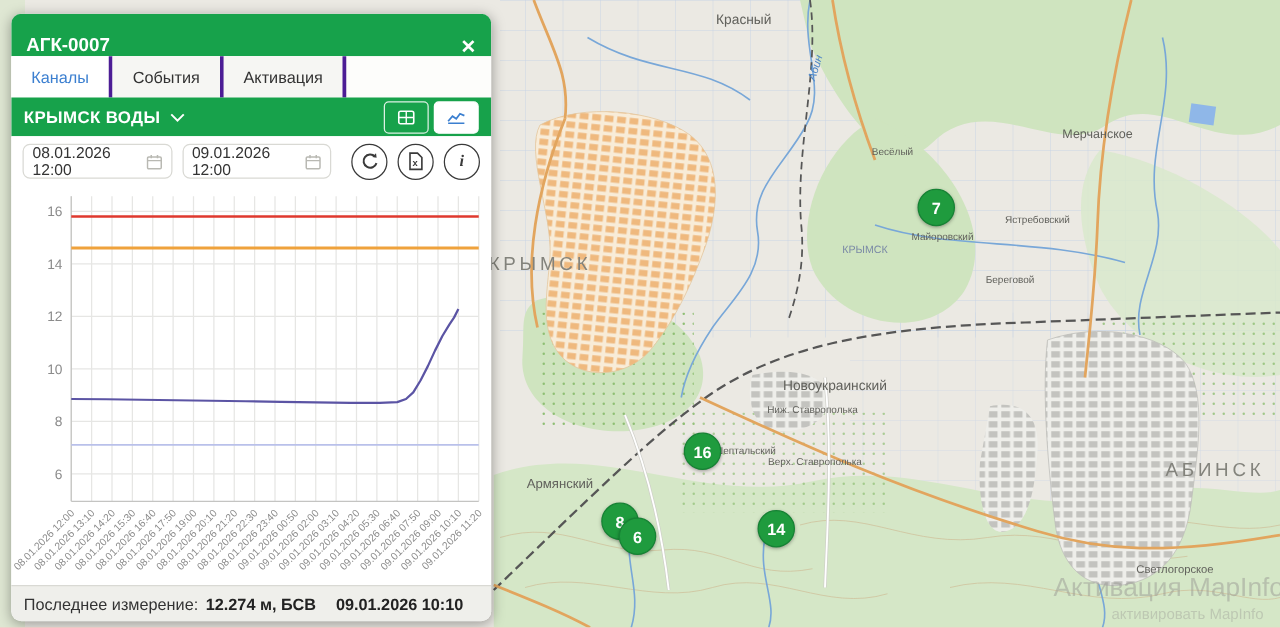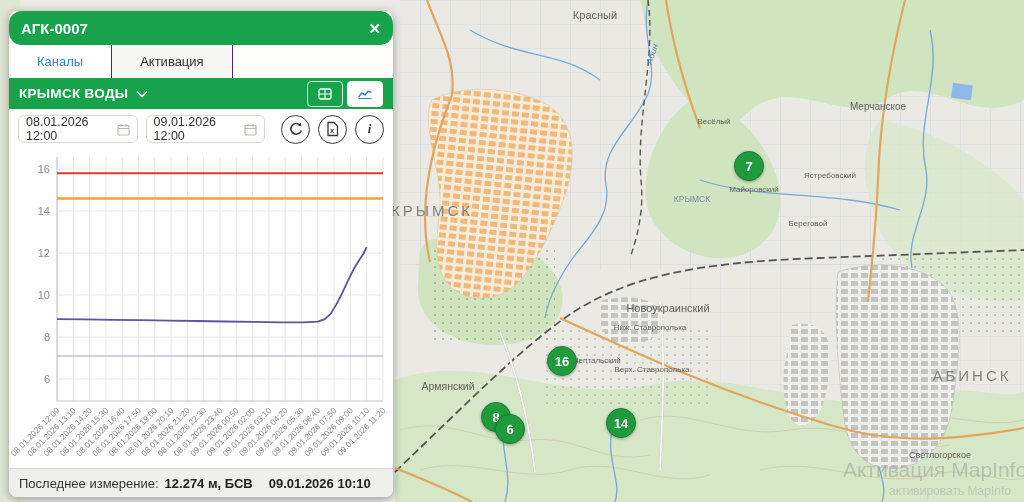--- a/index.html
+++ b/index.html
@@ -16,30 +16,30 @@
     box-shadow:0 1px 3px rgba(0,0,0,.35);cursor:pointer;
   }
 
   
   #panel{
     position:absolute;left:9px;top:11px;width:384px;height:486px;
     background:#fff;border-radius:8px;box-shadow:0 2px 10px rgba(0,0,0,.35);
     display:flex;flex-direction:column;overflow:hidden;
   }
   .panel-header{
-    background:#17a24b;color:#fff;height:34px;display:flex;align-items:center;
-    padding:0 12px;flex:0 0 auto;border-radius:13px;
+    background:#17a24b;color:#fff;height:34px;display:flex;align-items:flex-end;
+    padding:0 12px;flex:0 0 auto;
   }
   .panel-title{font-weight:bold;font-size:15px;flex:1;}
   .close-btn{color:#fff;font-size:15px;font-weight:bold;cursor:pointer;line-height:1;}
 
   .tab-row{display:flex;background:#fdfdfb;flex:0 0 33px;align-items:stretch;}
   .tab{
-    padding:0 28px;display:flex;align-items:center;font-size:13px;color:#333;
-    background:#f6f6f3;border-right:1px solid #4c1d95;cursor:pointer;
+    padding:0 16px;display:flex;align-items:center;font-size:13px;color:#333;
+    background:#f6f6f3;border-right:3px solid #4c1d95;cursor:pointer;
   }
   .tab.active{background:#fff;color:#3b7fd0;}
 
   .channel-bar{
     background:#17a24b;flex:0 0 31px;display:flex;align-items:center;
     padding:0 10px;color:#fff;
   }
   .channel-label{font-weight:bold;font-size:13.5px;letter-spacing:.3px;}
   .chev{margin-left:8px;display:flex;align-items:center;cursor:pointer;}
   .view-btns{margin-left:auto;display:flex;gap:4px;}
@@ -187,20 +187,21 @@
 
   <div id="panel">
 
     <div class="panel-header">
       <div class="panel-title">АГК-0007</div>
       <div class="close-btn">✕</div>
     </div>
 
     <div class="tab-row">
       <div class="tab active">Каналы</div>
+      <div class="tab">События</div>
       <div class="tab">Активация</div>
     </div>
 
     <div class="channel-bar">
       <span class="channel-label">КРЫМСК ВОДЫ</span>
       <span class="chev">
         <svg width="12" height="8" viewBox="0 0 12 8">
             <polyline points="1,1.5 6,6.5 11,1.5" fill="none" stroke="#fff" stroke-width="1.6"></polyline>
           </svg>
       </span>

